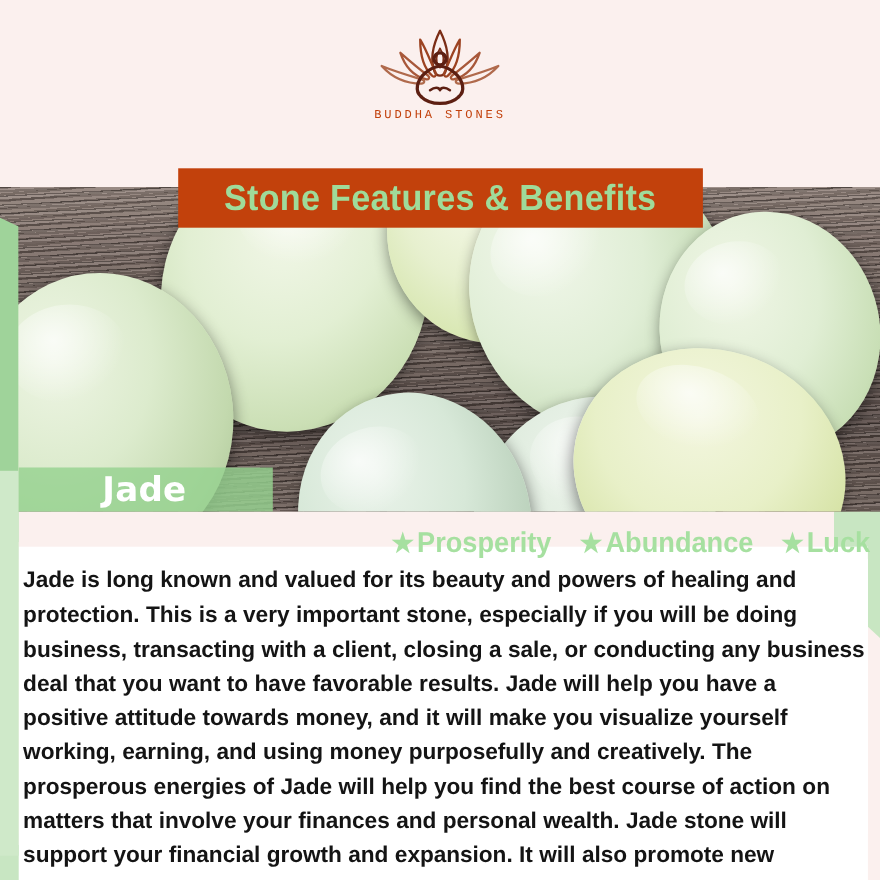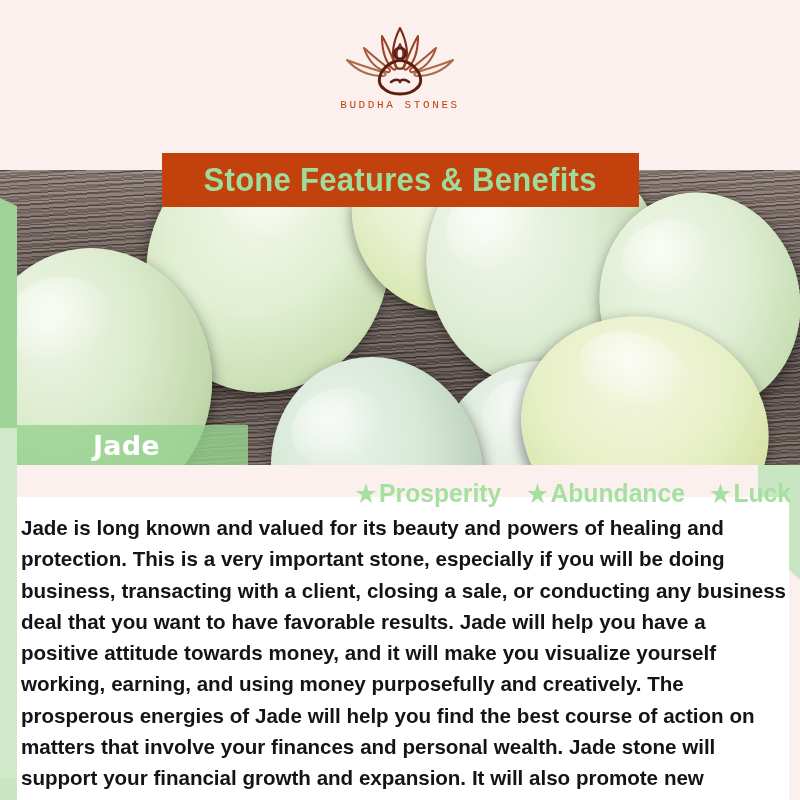--- a/index.html
+++ b/index.html
@@ -187,21 +187,21 @@
     top: 425px;
     width: 231px;
     height: 40px;
     background: rgba(150, 210, 144, .82);
     display: flex;
     align-items: center;
     z-index: 8;
   }
   .jade-text {
     color: #ffffff;
-    font-size: 27px;
+    font-size: 31px;
     font-weight: bold;
     padding-left: 76px;
     letter-spacing: .2px;
     font-family: "DejaVu Sans", sans-serif;
   }
 
   
   .benefits {
     position: absolute;
     left: 0;

